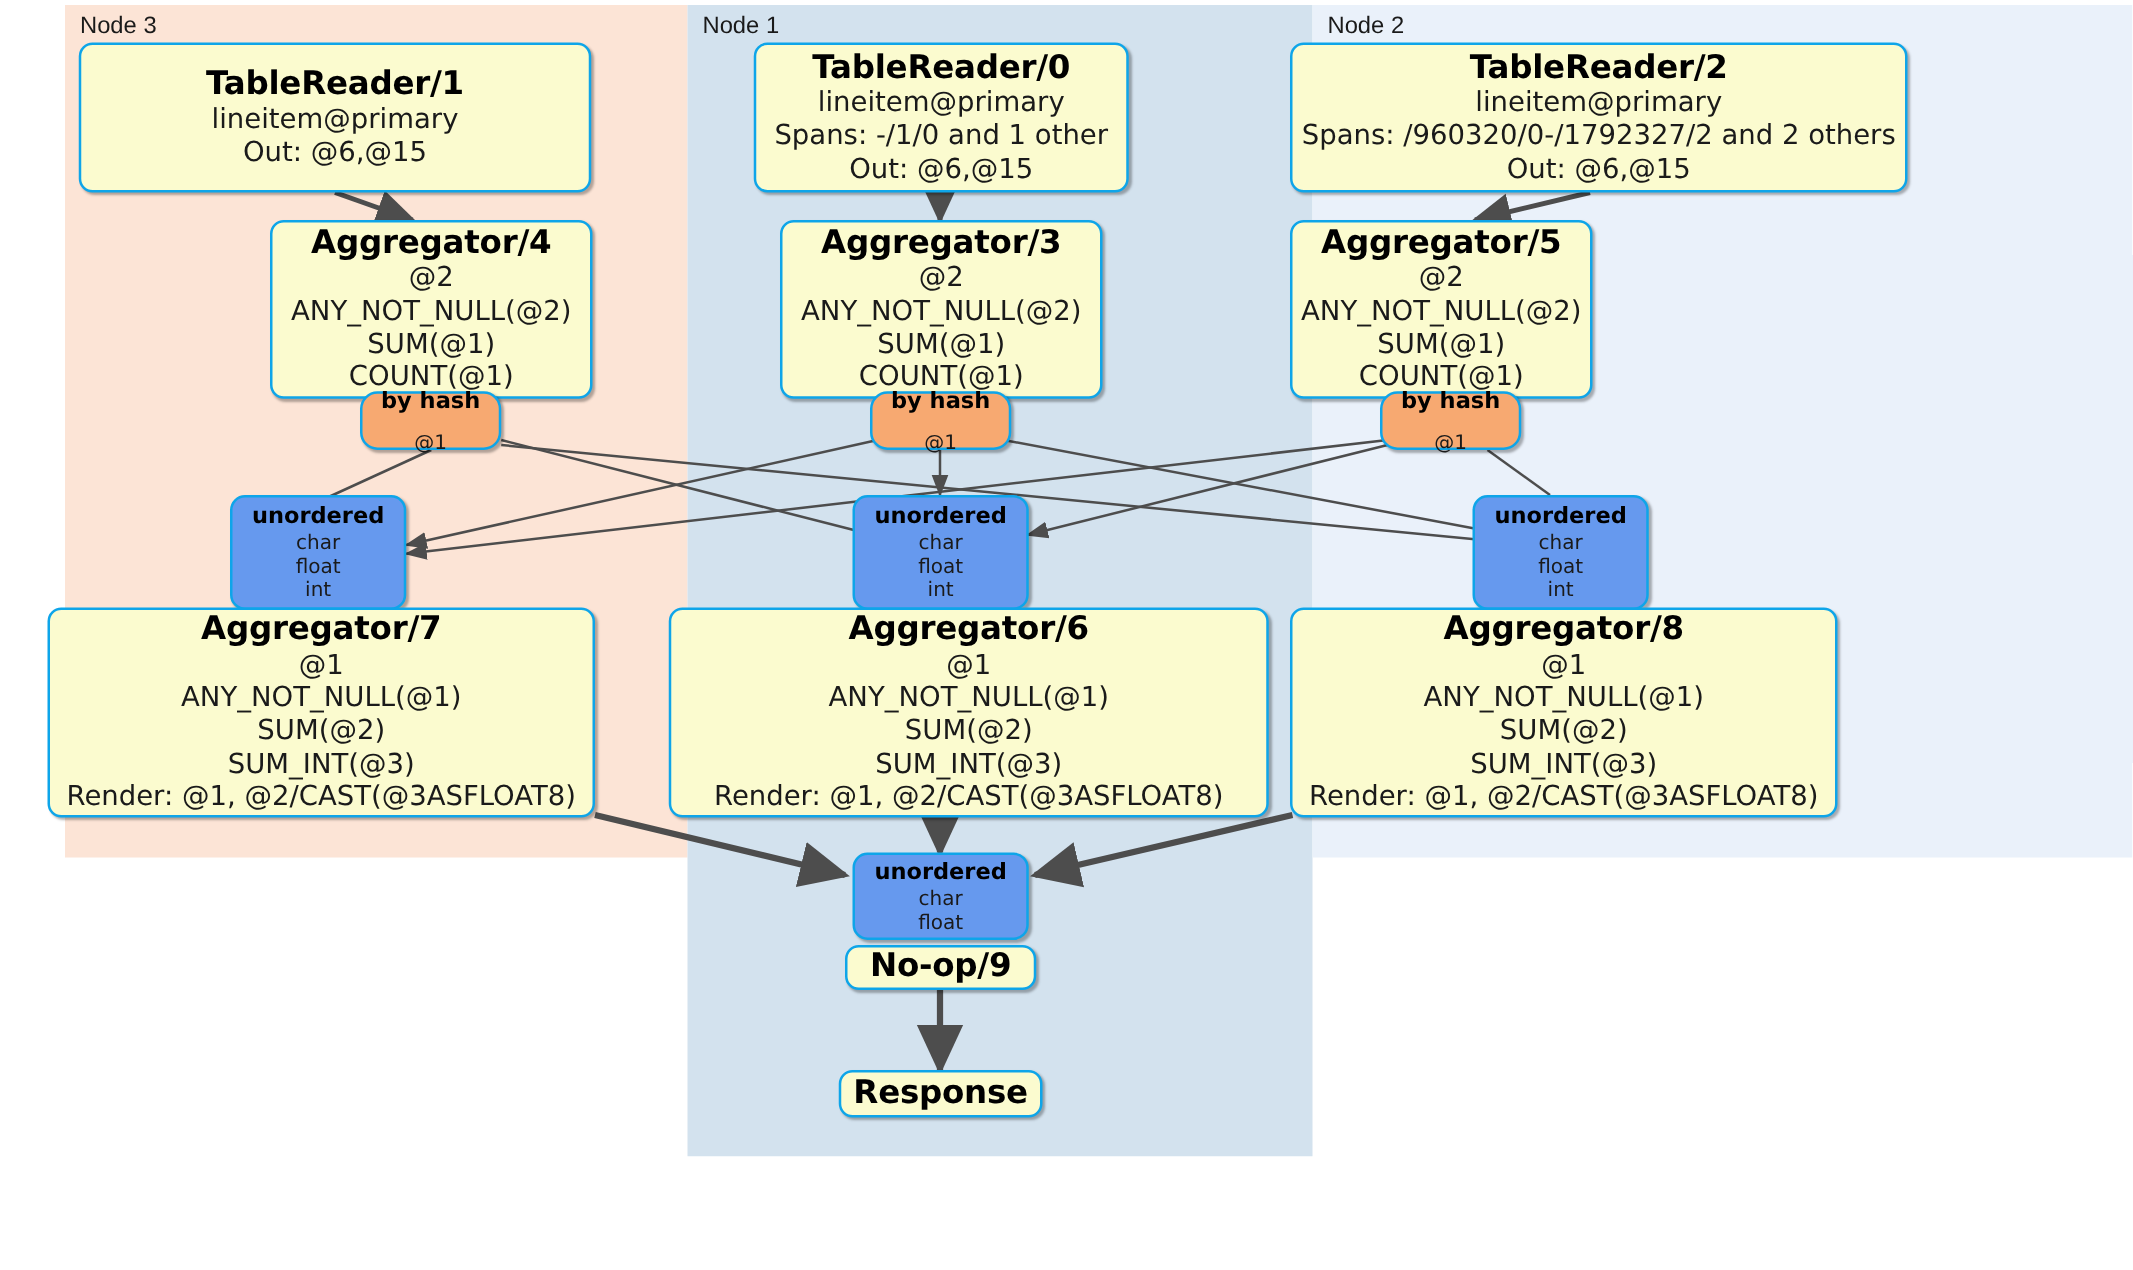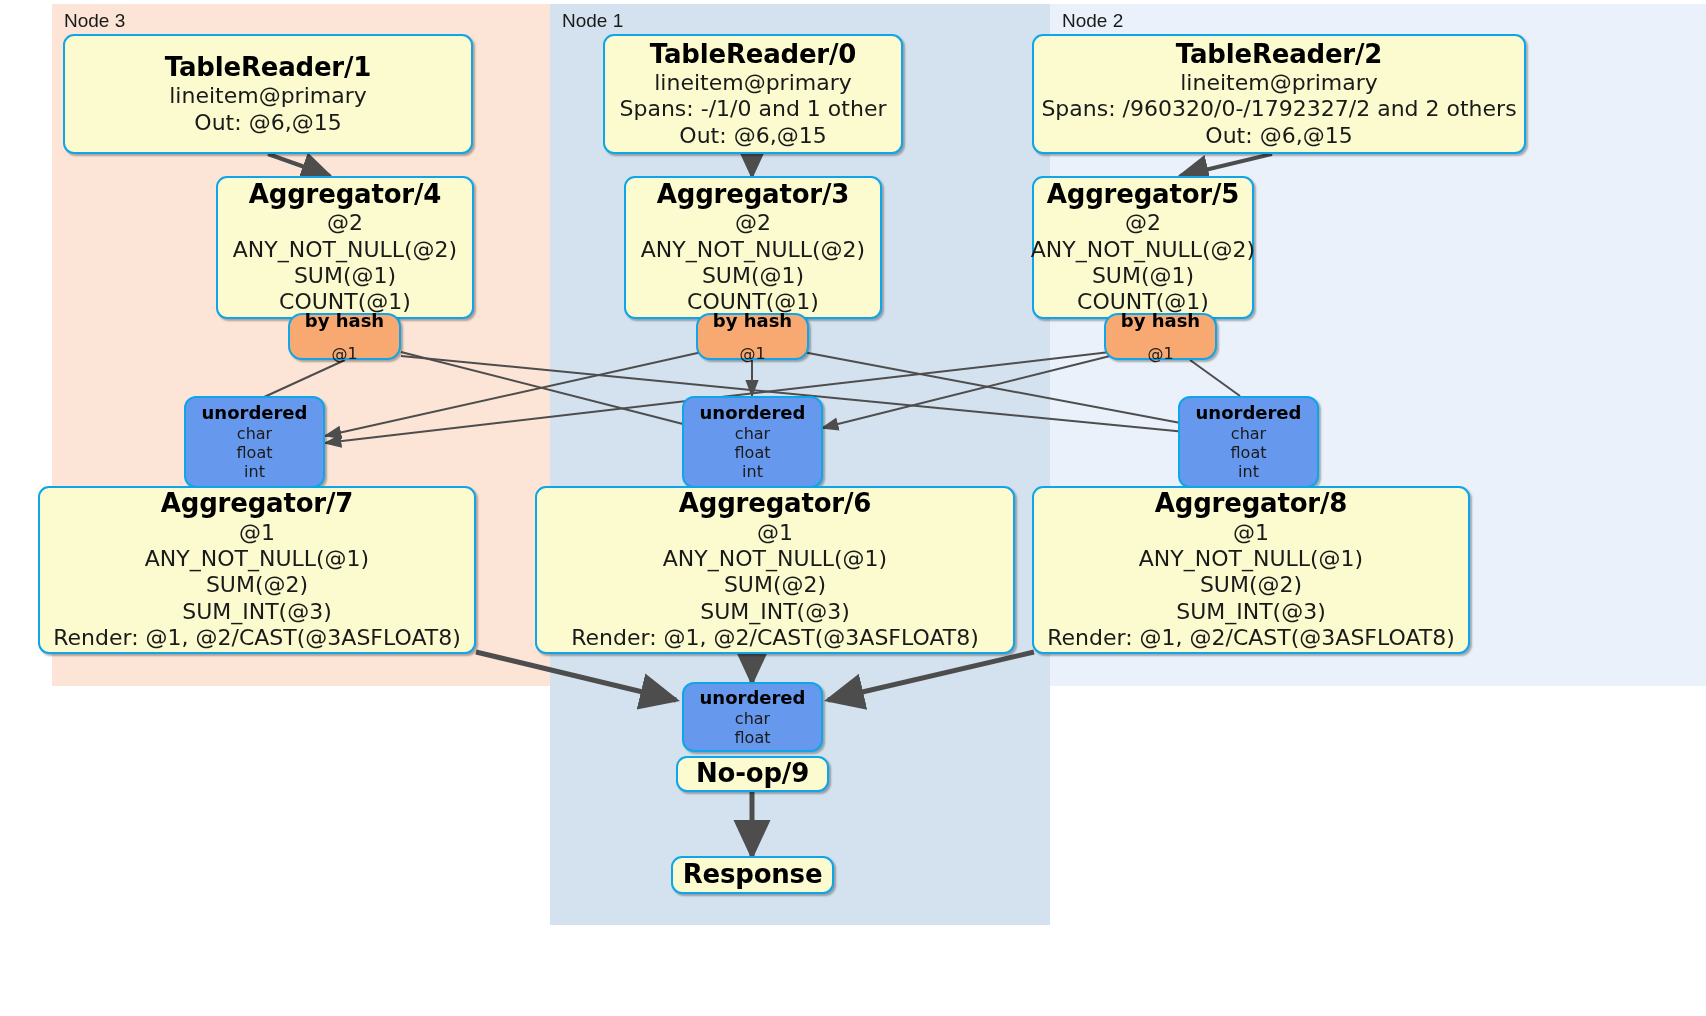--- a/index.html
+++ b/index.html
@@ -170,21 +170,21 @@
   </div>
 
   <div class="box proc" style="left:624px; top:176px; width:258px; height:143px;">
     <div class="ttl">Aggregator/3</div>
     <div class="ln">@2</div>
     <div class="ln">ANY_NOT_NULL(@2)</div>
     <div class="ln">SUM(@1)</div>
     <div class="ln">COUNT(@1)</div>
   </div>
 
-  <div class="box proc" style="left:1032px; top:176px; width:222px; height:143px;">
+  <div class="box proc" style="left:1032px; top:176px; width:242px; height:143px;">
     <div class="ttl">Aggregator/5</div>
     <div class="ln">@2</div>
     <div class="ln">ANY_NOT_NULL(@2)</div>
     <div class="ln">SUM(@1)</div>
     <div class="ln">COUNT(@1)</div>
   </div>
 
   <div class="box router-hash" style="left:288px; top:313px; width:113px; height:47px;">
     <div class="ttl-sm">by hash</div>
     <div class="ln-sm">@1</div>

